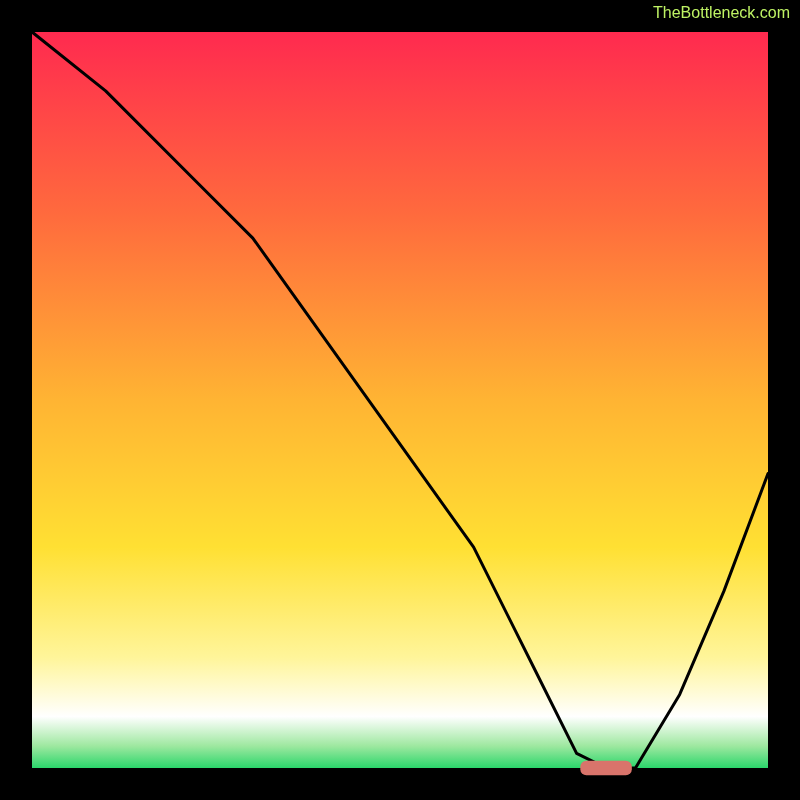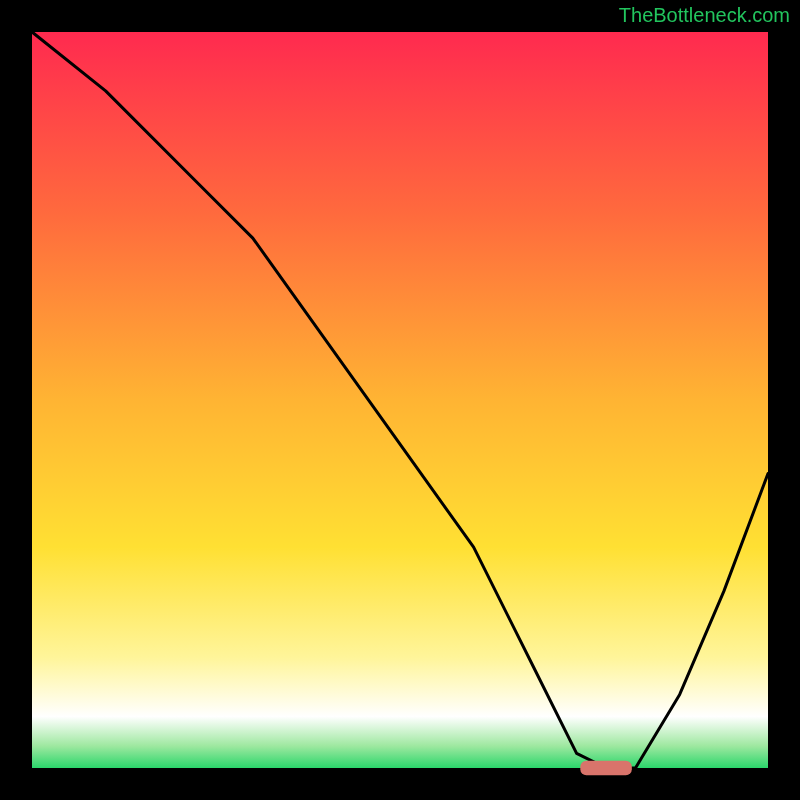--- a/index.html
+++ b/index.html
@@ -12,23 +12,23 @@
   }
   .chart-container {
     position: relative;
     width: 800px;
     height: 800px;
   }
   .watermark {
     position: absolute;
     top: 4px;
     right: 10px;
-    color: #22c55e;
+    color: #bef264;
     font-family: Arial, Helvetica, sans-serif;
-    font-size: 20px;
+    font-size: 16px;
     font-weight: 500;
     z-index: 10;
   }
   svg.plot {
     position: absolute;
     top: 0;
     left: 0;
   }
 </style>
 </head>

